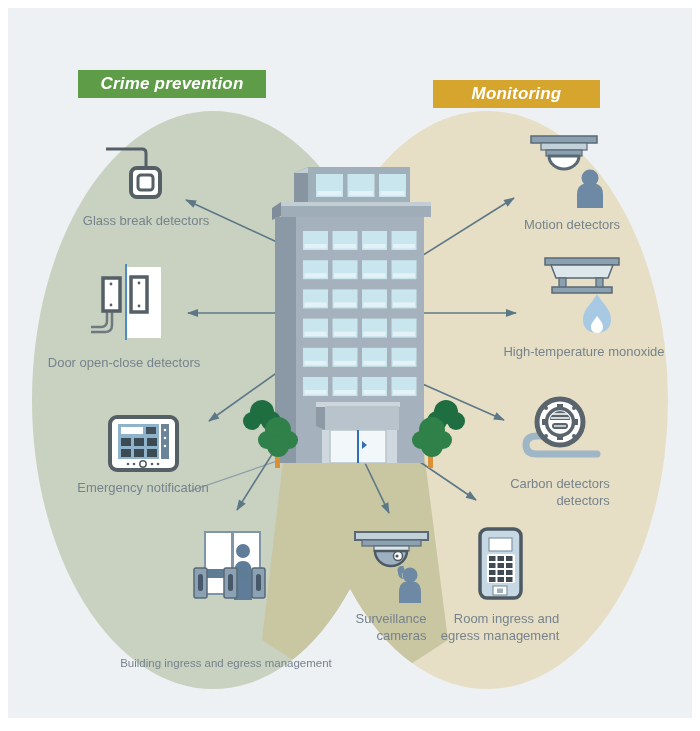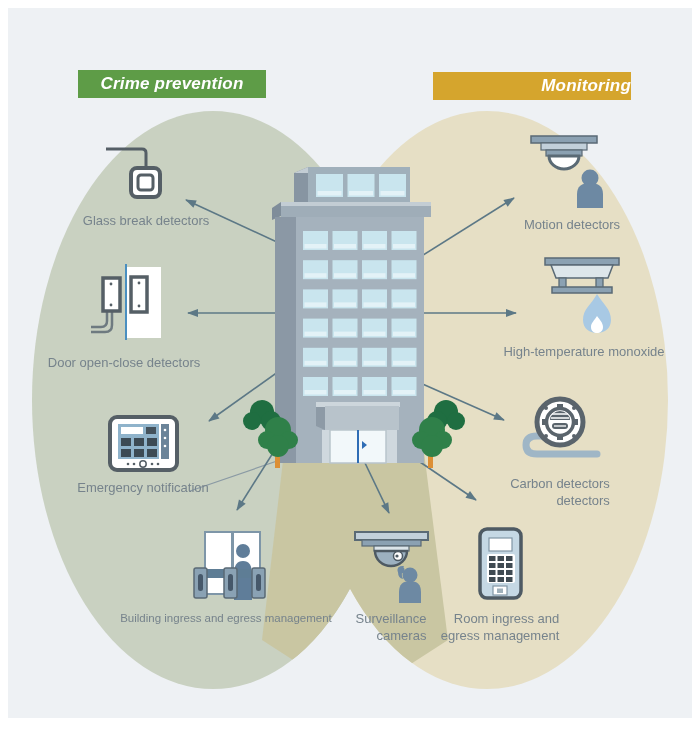--- a/index.html
+++ b/index.html
@@ -7,27 +7,27 @@
     width:700px;height:731px;position:relative;background:#ffffff;
     font-family:"Liberation Sans",sans-serif;overflow:hidden;
   }
   .panel{position:absolute;left:8px;top:8px;width:684px;height:710px;background:#eef1f4;}
   svg.diagram{position:absolute;left:0;top:0;}
   .hdr{
     position:absolute;color:#ffffff;font-weight:bold;font-size:17px;
     text-align:center;line-height:28px;letter-spacing:.2px;font-style:italic;
   }
   .hdr-crime{left:78px;top:70px;width:188px;height:28px;background:#5e9c47;}
-  .hdr-mon{left:433px;top:72px;width:198px;height:28px;background:#d5a52d;text-align:right;}
+  .hdr-mon{left:433px;top:80px;width:167px;height:28px;background:#d5a52d;}
   .lbl{
     position:absolute;color:#76838c;font-size:13px;line-height:17px;
     text-align:right;transform:translateX(-50%);white-space:nowrap;
   }
   .lbl span{display:block;}
-  .lbl-small{font-size:11.5px;}
+  .lbl-small{font-size:11.5px;margin-top:45px;}
 </style>
 </head>
 <body>
 
 <div class="panel"></div>
 
 <svg class="diagram" width="700" height="731" viewBox="0 0 700 731">
   <defs>
     <clipPath id="clipLeftZone">
         <ellipse cx="213" cy="400" rx="181" ry="289"></ellipse>

